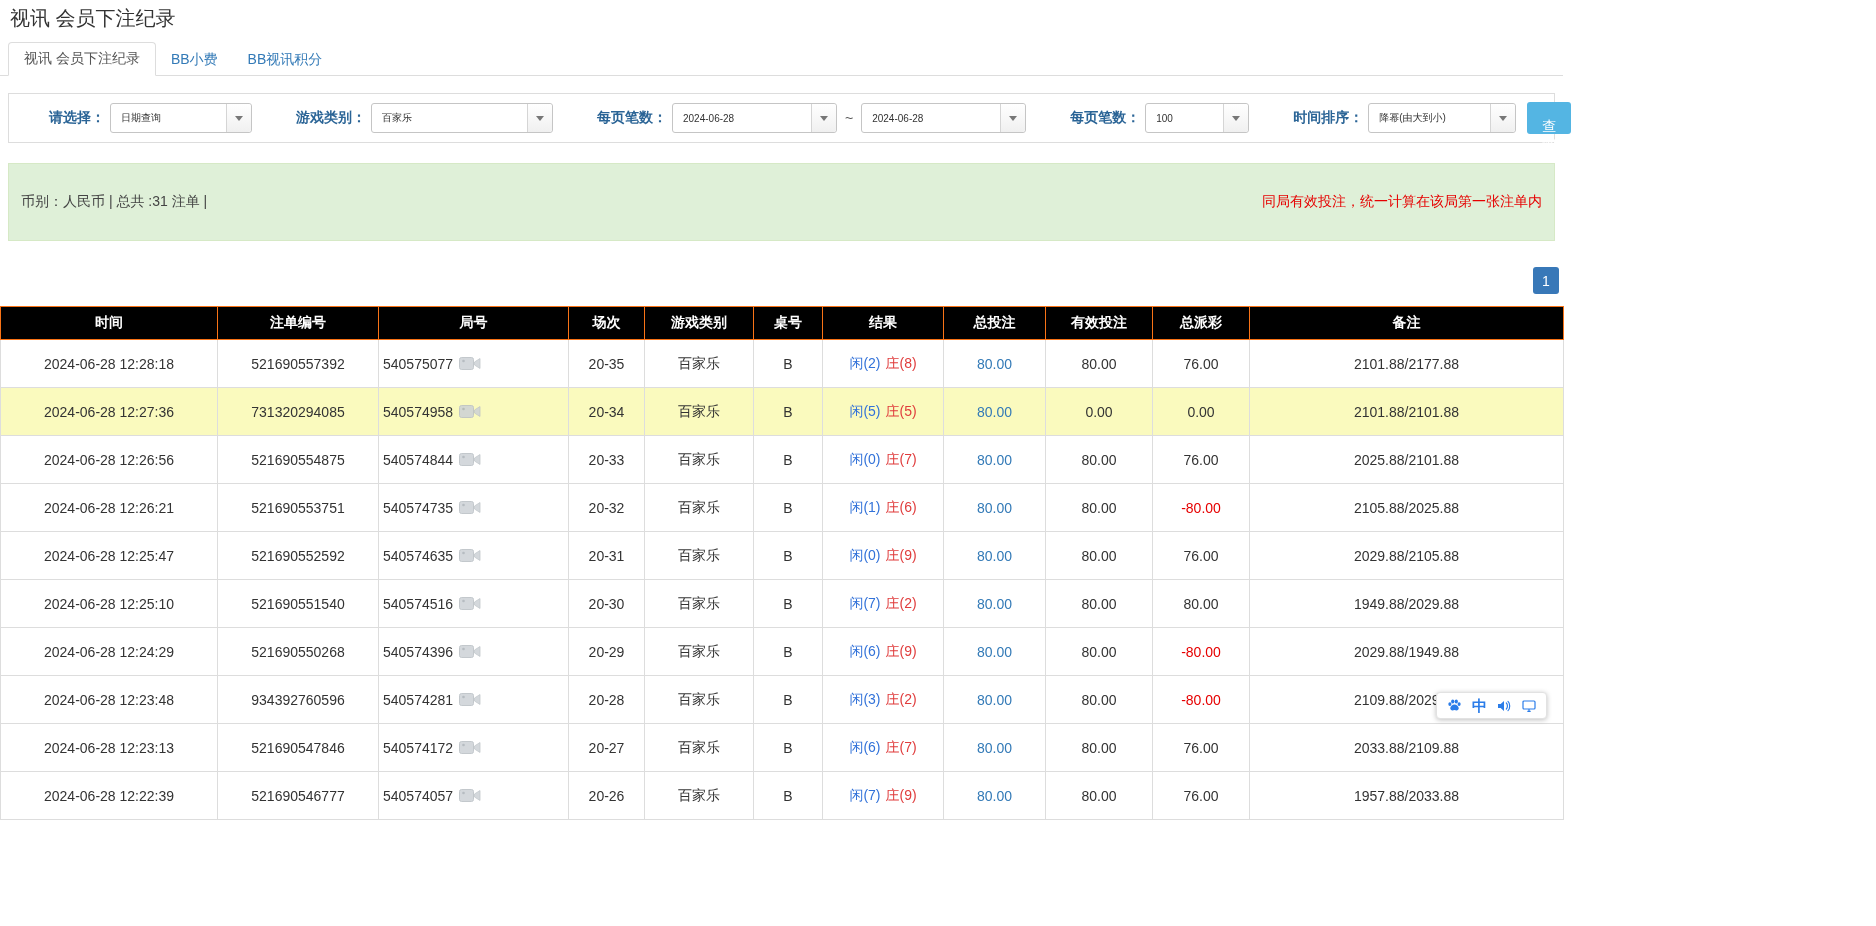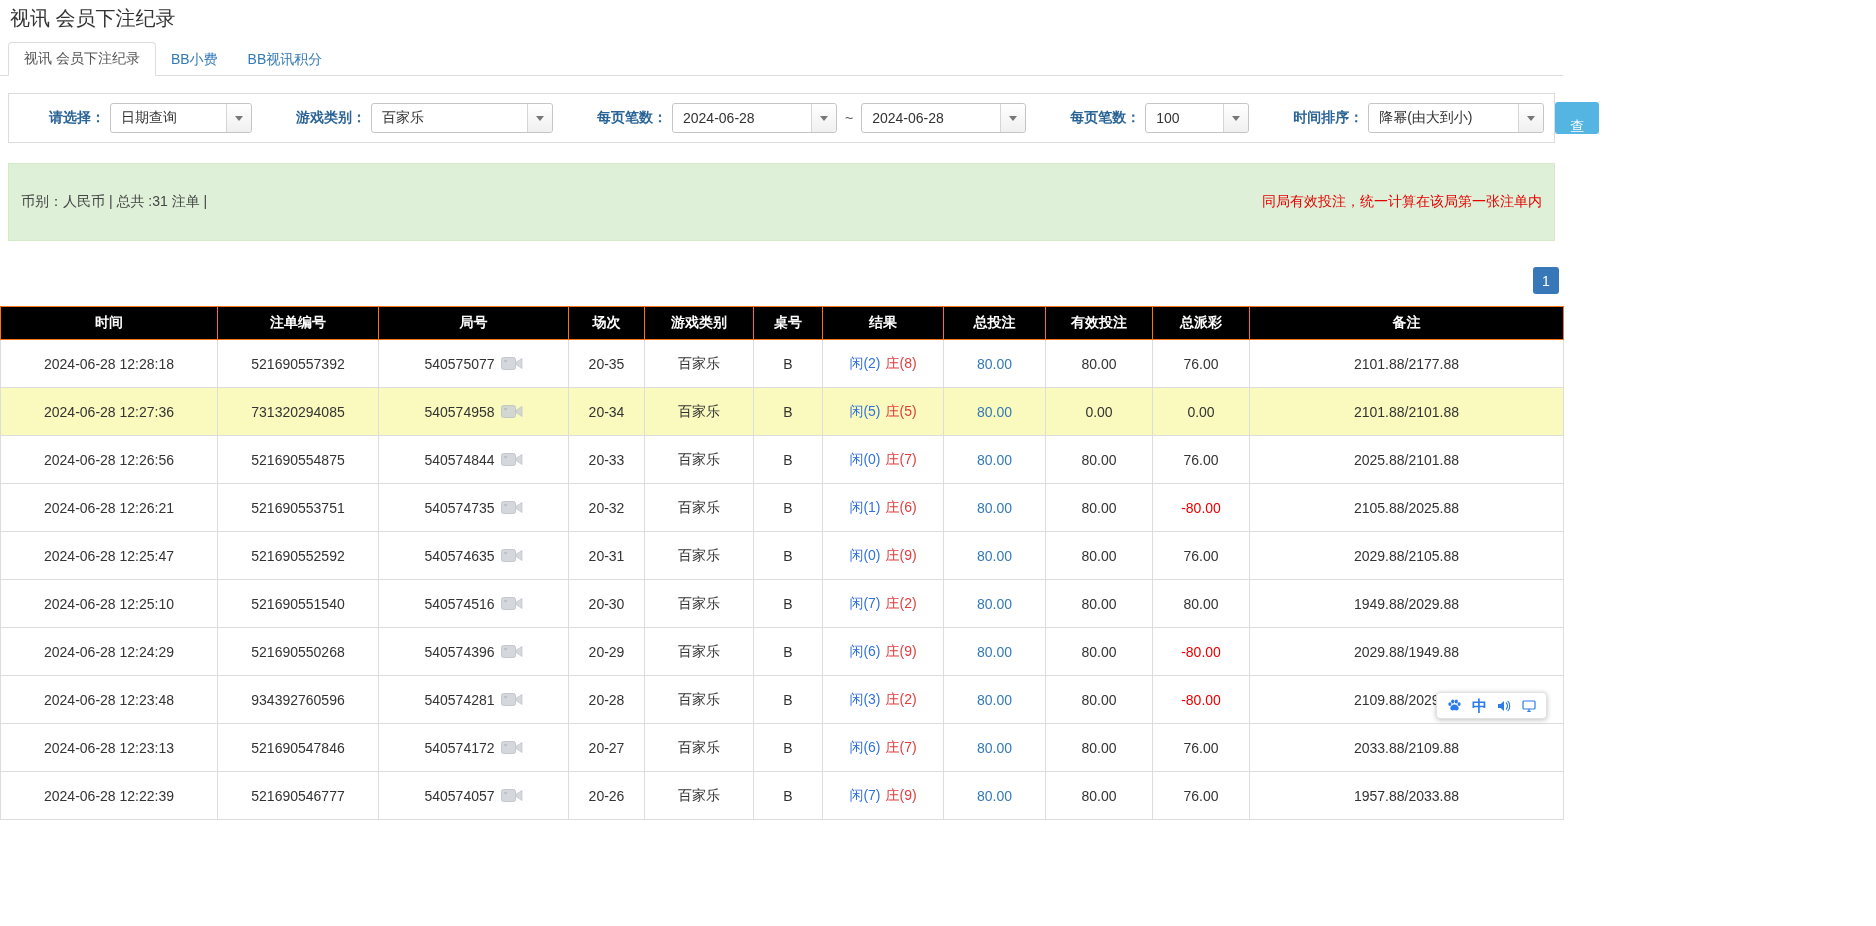--- a/index.html
+++ b/index.html
@@ -26,45 +26,45 @@
   .container{width:1563px;}
   .page-title{font-size:20px;font-weight:500;color:#333;padding:7px 0 13px 10px;line-height:22px;}
   .tab-bar{display:flex;align-items:flex-end;border-bottom:1px solid #ddd;padding-left:8px;width:1563px;}
   .tab{padding:7px 15px;font-size:14px;color:var(--link-blue);cursor:pointer;margin-bottom:-1px;white-space:nowrap;}
   .tab.active{background:#fff;border:1px solid #ddd;border-bottom:1px solid #fff;border-radius:4px 4px 0 0;color:#555;}
   .filter-panel{margin:17px 8px 20px 8px;border:1px solid #ddd;background:#fff;padding:8px 6px;display:flex;align-items:center;}
   .fg{display:flex;align-items:center;margin-left:12px;}
   .fg:first-child{margin-left:2px;}
   .filter-label{color:var(--label-blue);font-weight:bold;font-size:14px;margin-right:5px;white-space:nowrap;margin-left:32px;}
   .dropdown{display:inline-flex;align-items:center;border:1px solid #c5c5c5;border-radius:3px;background:#fff;height:30px;cursor:pointer;}
-  .dd-value{padding:0 10px;font-size:14px;color:#333;flex:1;text-align:left;white-space:nowrap;overflow:hidden;}
+  .dd-value{padding:0 10px;font-size:10px;color:#333;flex:1;text-align:left;white-space:nowrap;overflow:hidden;}
   .dd-arrow{width:25px;align-self:stretch;border-left:1px solid #d5d5d5;display:flex;align-items:center;justify-content:center;background:linear-gradient(#ffffff,#f0f0f0);border-radius:0 3px 3px 0;}
   .dd-arrow::after{content:"";border-left:4px solid transparent;border-right:4px solid transparent;border-top:5px solid #777;}
   .dd-datetype{width:142px;}
   .dd-game{width:182px;}
   .dd-date{width:165px;}
   .dd-pagesize{width:104px;}
-  .dd-sort{width:176px;}
+  .dd-sort{width:148px;}
   .range-sep{font-size:14px;color:#555;margin:0 8px;}
   .search-button{background:var(--button-blue);color:#fff;border:none;border-radius:3px;height:30px;padding:16px 15px;font-size:14px;margin-left:11px;cursor:pointer;}
   .notice-bar{margin:0 8px;background:var(--green-bg);border:1px solid var(--green-border);display:flex;justify-content:space-between;align-items:center;padding:29px 12px;font-size:14px;}
   .notice-left{color:#444;}
   .notice-right{color:var(--notice-red);}
   .pagination-row{width:1563px;display:flex;justify-content:flex-end;margin:26px 0 12px 0;padding-right:4px;}
   .page-btn{background:var(--pagination-blue);color:#fff;min-width:26px;height:27px;display:flex;align-items:center;justify-content:center;border-radius:3px;font-size:14px;cursor:pointer;padding:0 8px;}
   .table-wrap{position:relative;width:1563px;}
   table{border-collapse:collapse;width:1563px;table-layout:fixed;}
   th{background:var(--header-bg);color:#fff;font-size:14px;font-weight:bold;height:33px;border:1px solid #f97316;text-align:center;}
   td{border:1px solid #ddd;height:48px;text-align:center;font-size:14px;color:#333;background:#fff;padding:0 4px;overflow:hidden;}
   tr.highlight td{background:var(--highlight-yellow);}
   .blue-link{color:var(--link-blue);cursor:pointer;}
   .neg{color:var(--negative-red);}
   .result-player{color:var(--result-blue);}
   .result-banker{color:var(--result-red);margin-left:5px;}
-  .round-cell{display:flex;align-items:center;justify-content:center;gap:6px;}
+  .round-cell{display:flex;align-items:center;justify-content:flex-start;gap:6px;}
   .replay-icon{display:inline-flex;align-items:center;cursor:pointer;opacity:.85;}
   .ext-widget{position:absolute;top:386px;right:16px;background:#fff;border:1px solid #e2e2e2;border-radius:4px;box-shadow:0 1px 5px rgba(0,0,0,.25);display:flex;align-items:center;gap:9px;padding:4px 9px;z-index:5;}
   .w-icon{color:var(--widget-blue);display:inline-flex;align-items:center;cursor:pointer;}
   .w-text{font-size:15px;font-weight:bold;line-height:17px;}
 </style>
 </head>
 <body>
 
 <div class="container">
 

